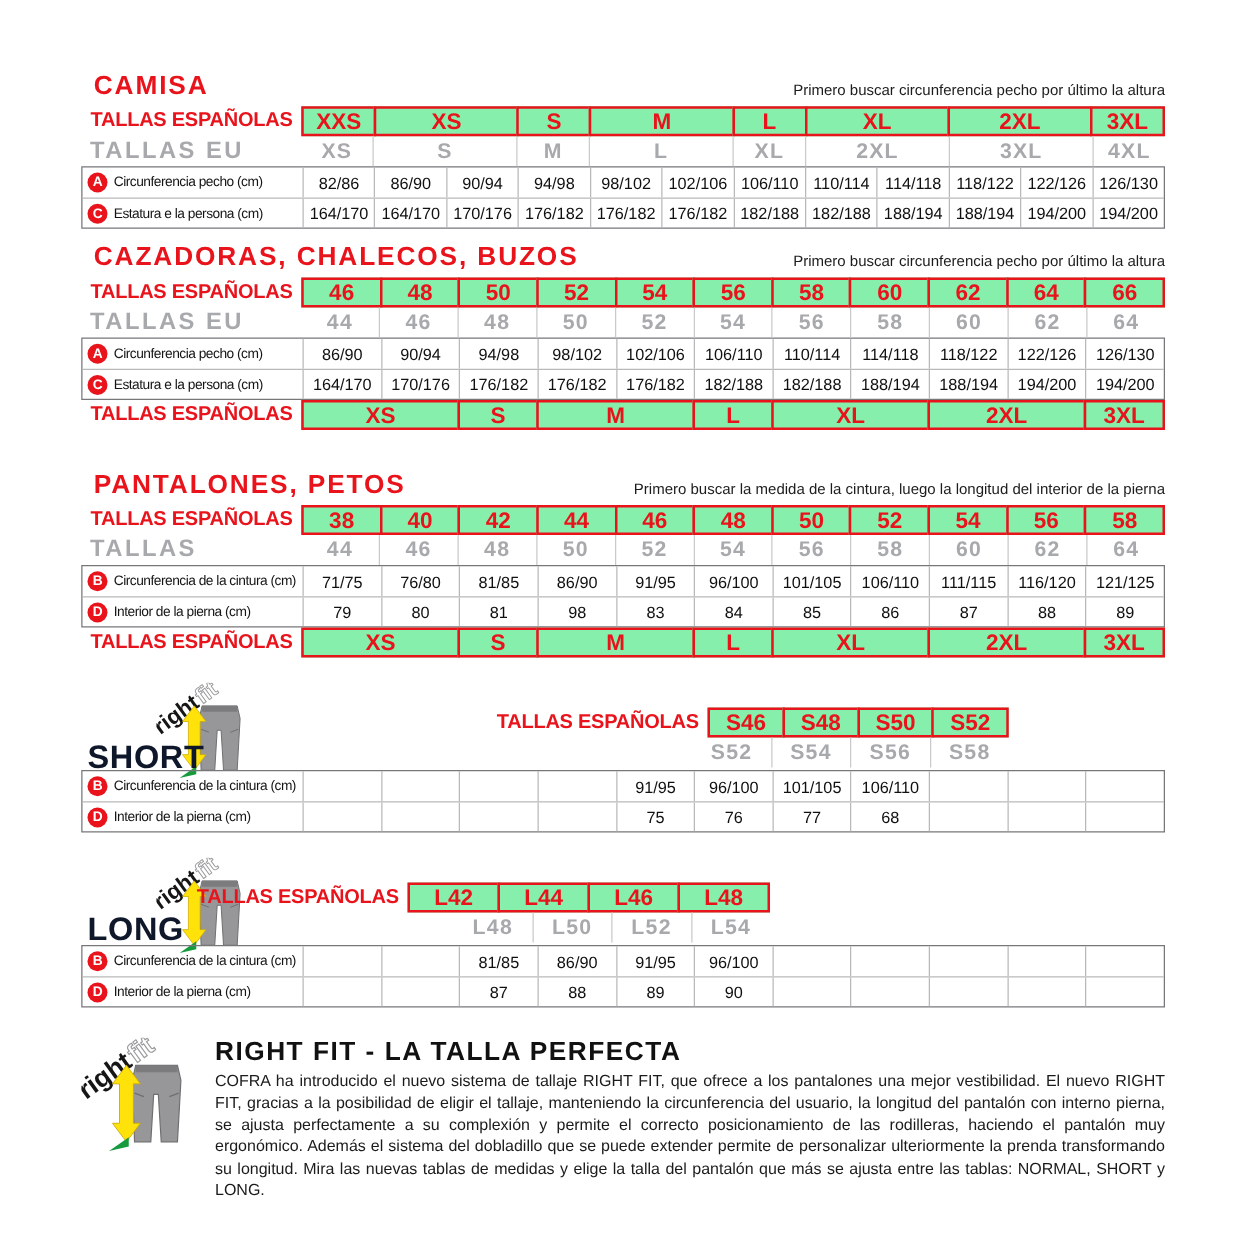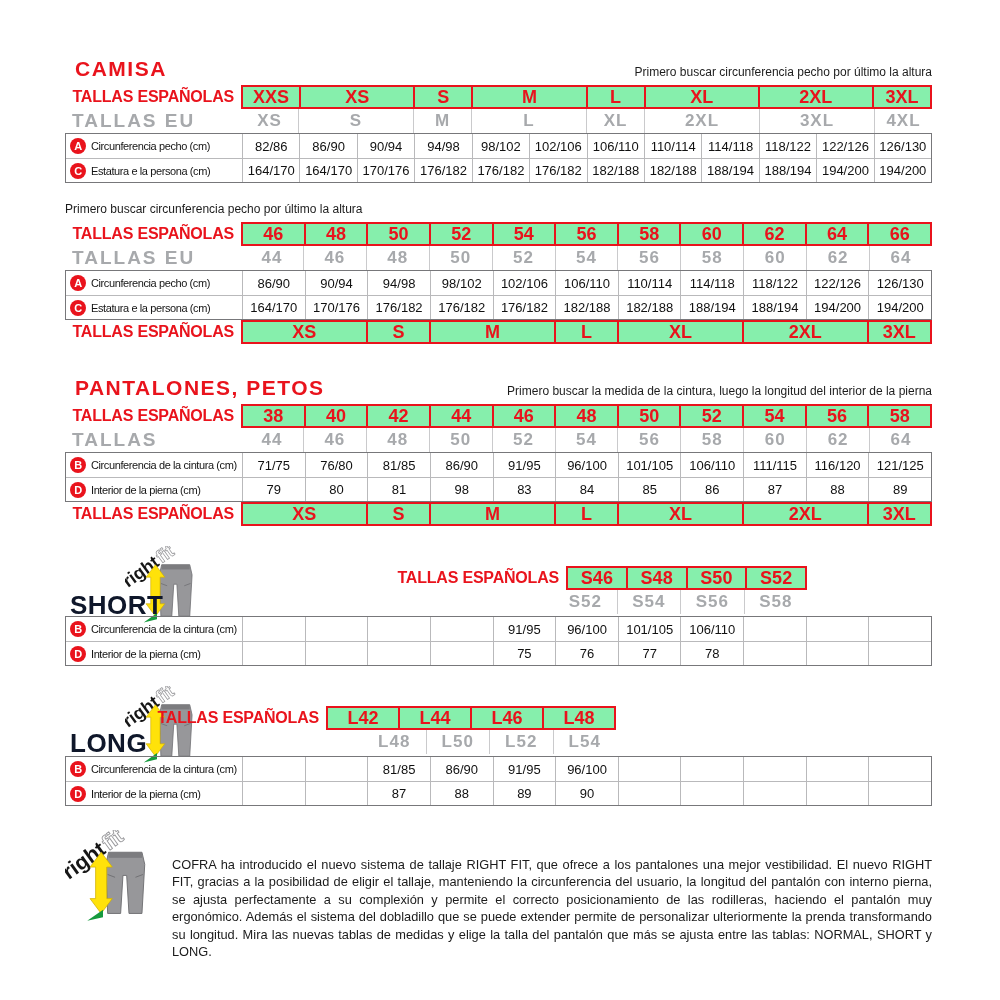--- a/index.html
+++ b/index.html
@@ -136,20 +136,21 @@
           <span class="cell">188/194</span>
           <span class="cell">194/200</span>
           <span class="cell">194/200</span>
         </div>
     </div>
   </div>
 </section>
 
 <section class="sec" style="top:192px">
   <div class="title-flex">
+    <h2 class="sec-title">CAZADORAS, CHALECOS, BUZOS</h2>
     <div class="note">Primero buscar circunferencia pecho por último la altura</div>
   </div>
   <div class="trow">
     <div class="lab red-lab">TALLAS ESPAÑOLAS</div>
     <div class="cells redrow">
         <span class="cell">46</span>
         <span class="cell">48</span>
         <span class="cell">50</span>
         <span class="cell">52</span>
         <span class="cell">54</span>
@@ -370,21 +371,21 @@
         <span>Interior de la pierna (cm)</span>
       </div>
       <div class="cells valrow">
           <span class="cell"></span>
           <span class="cell"></span>
           <span class="cell"></span>
           <span class="cell"></span>
           <span class="cell">75</span>
           <span class="cell">76</span>
           <span class="cell">77</span>
-          <span class="cell">78</span>
+          <span class="cell">68</span>
           <span class="cell"></span>
           <span class="cell"></span>
           <span class="cell"></span>
         </div>
     </div>
   </div>
 </section>
 
 <section class="sec" style="top:692px;height:116px">
   <svg class="logo-small" style="left:60px;top:-6px" width="112" height="78" preserveAspectRatio="xMinYMin meet" viewBox="0 0 110 100">
@@ -447,14 +448,15 @@
           <span class="cell"></span>
         </div>
     </div>
   </div>
 </section>
 
 <section class="sec" style="top:824px;height:140px">
   <svg class="logo-big" style="left:0;top:6px" width="102" height="118" preserveAspectRatio="xMinYMin meet" viewBox="0 0 110 100">
       <use href="#rf-logo"></use>
     </svg>
+  <h2 class="rf-heading" style="left:107px;top:6px">RIGHT FIT - LA TALLA PERFECTA</h2>
   <p class="rf-par" style="left:107px;top:32px;width:760px">COFRA ha introducido el nuevo sistema de tallaje RIGHT FIT, que ofrece a los pantalones una mejor vestibilidad. El nuevo RIGHT FIT, gracias a la posibilidad de eligir el tallaje, manteniendo la circunferencia del usuario, la longitud del pantalón con interno pierna, se ajusta perfectamente a su complexión y permite el correcto posicionamiento de las rodilleras, haciendo el pantalón muy ergonómico. Además el sistema del dobladillo que se puede extender permite de personalizar ulteriormente la prenda transformando su longitud. Mira las nuevas tablas de medidas y elige la talla del pantalón que más se ajusta entre las tablas: NORMAL, SHORT y LONG.</p>
 </section>
 
 </body></html>

